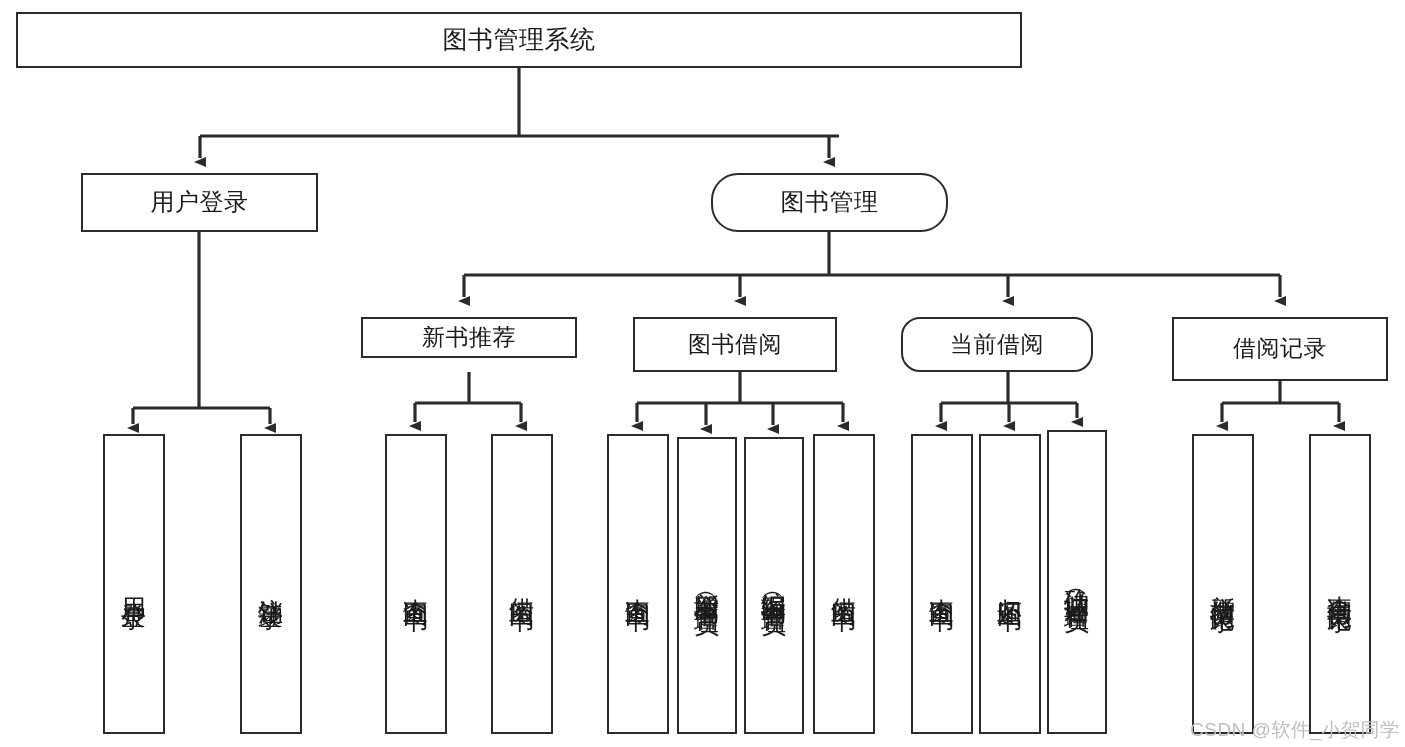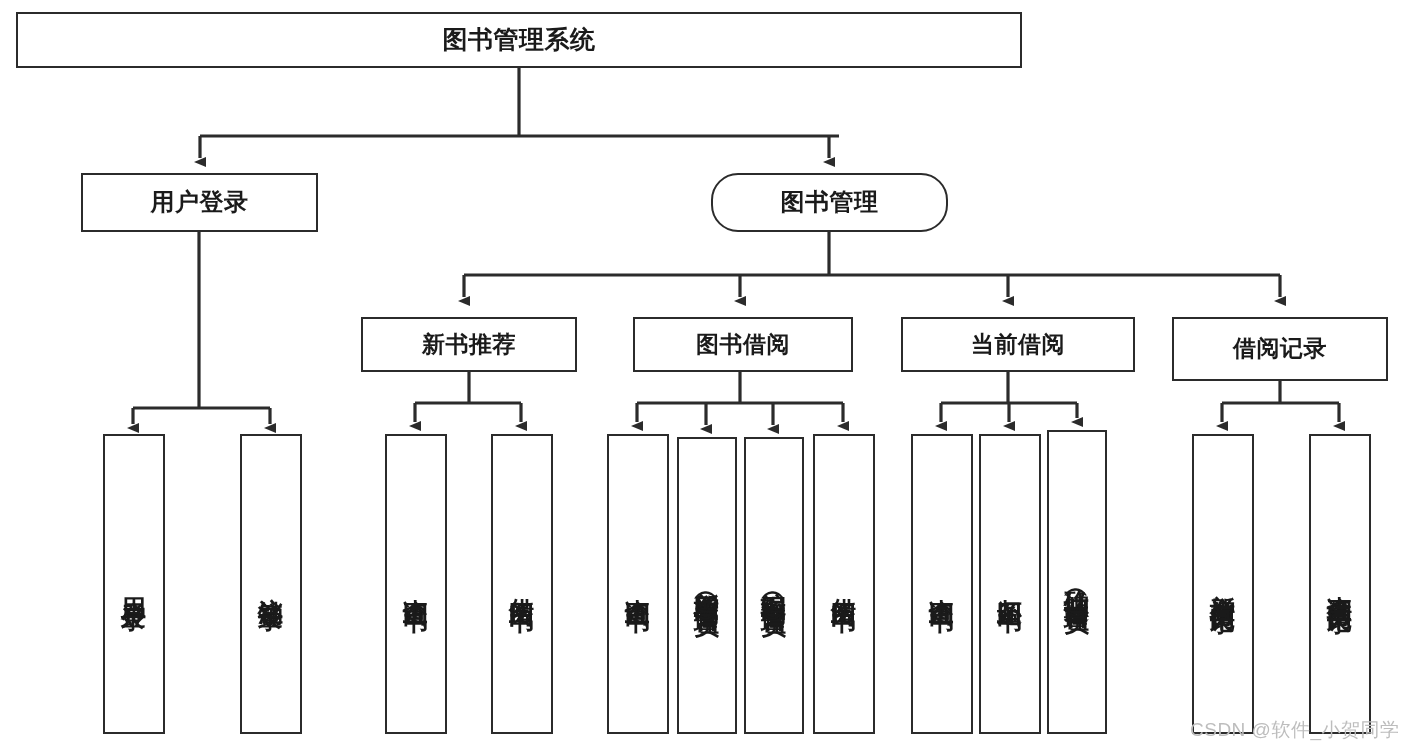--- a/index.html
+++ b/index.html
@@ -27,21 +27,20 @@
   .node {
     position: absolute;
     box-sizing: border-box;
     border: 2.5px solid #2b2b2b;
     background: #ffffff;
     display: flex;
     align-items: center;
     justify-content: center;
     color: #1a1a1a;
     z-index: 2;
-    font-weight: bold;
   }
   .node .label {
     display: block;
     text-align: center;
     line-height: 1.18;
     letter-spacing: 0.5px;
   }
   .node-root .label { font-size: 25px; }
   .node-l2 .label { font-size: 24px; }
   .node-l3 .label { font-size: 23px; }
@@ -129,27 +128,27 @@
     <span class="label">图书管理系统</span>
   </div>
 
   <div class="node node-l2" style="left:81px; top:173px; width:237px; height:59px;">
     <span class="label">用户登录</span>
   </div>
   <div class="node node-l2" style="left:711px; top:173px; width:237px; height:59px;border-radius:27px;">
     <span class="label">图书管理</span>
   </div>
 
-  <div class="node node-l3" style="left:361px; top:317px; width:216px; height:55px;">
+  <div class="node node-l3" style="left:361px; top:317px; width:216px; height:41px;">
     <span class="label">新书推荐</span>
   </div>
-  <div class="node node-l3" style="left:633px; top:317px; width:220px; height:55px;">
+  <div class="node node-l3" style="left:633px; top:317px; width:204px; height:55px;">
     <span class="label">图书借阅</span>
   </div>
-  <div class="node node-l3" style="left:901px; top:317px; width:234px; height:55px;">
+  <div class="node node-l3" style="left:901px; top:317px; width:192px; height:55px;border-radius:19px;">
     <span class="label">当前借阅</span>
   </div>
   <div class="node node-l3" style="left:1172px; top:317px; width:216px; height:64px;">
     <span class="label">借阅记录</span>
   </div>
 
   <div class="node node-leaf" style="left:103px; top:434px; width:62px; height:300px;">
     <span class="label">用户登录</span>
   </div>
   <div class="node node-leaf" style="left:240px; top:434px; width:62px; height:300px;">

